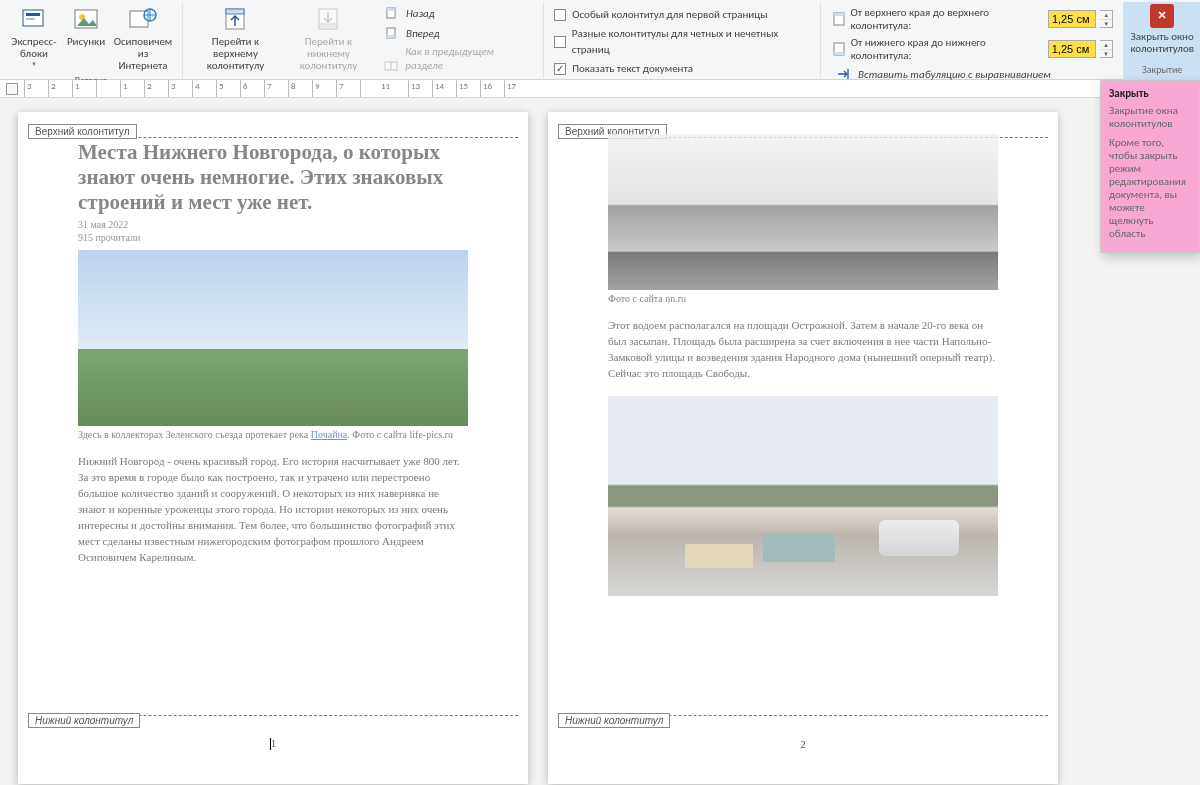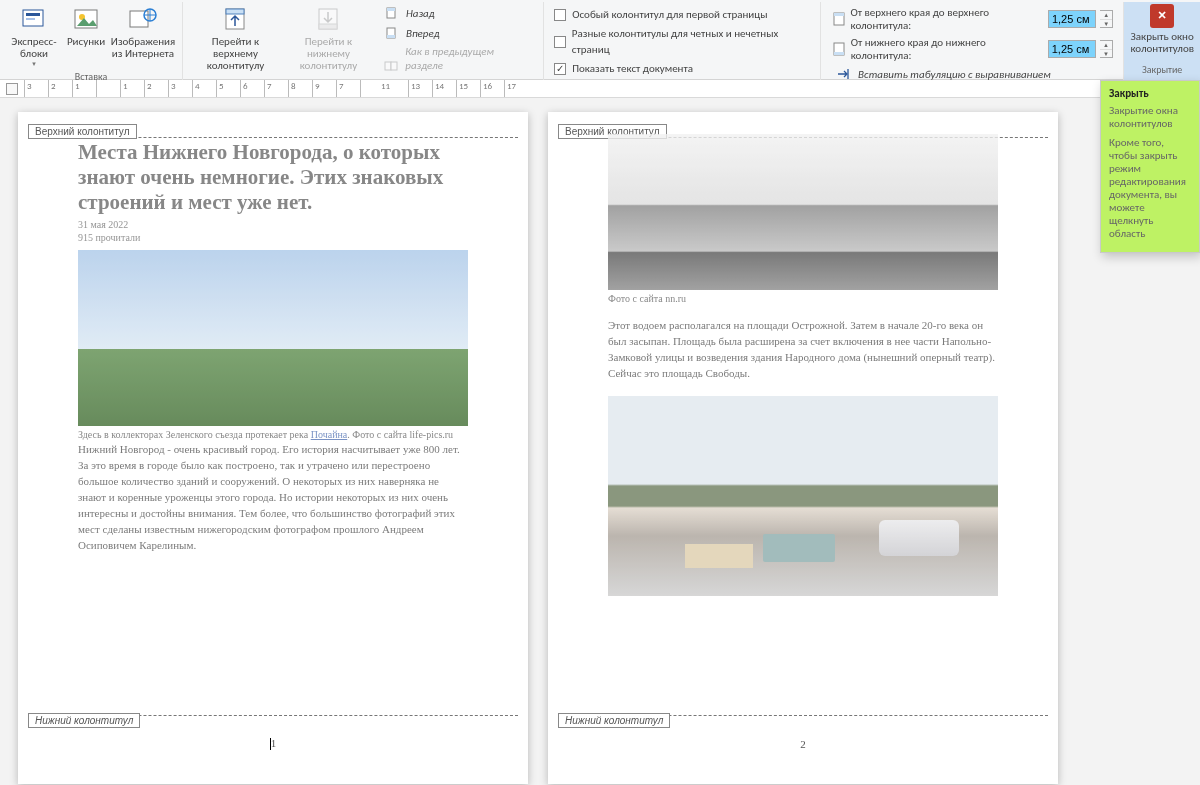--- a/index.html
+++ b/index.html
@@ -40,30 +40,30 @@
   }
   .big-btn .ico { width: 30px; height: 30px; margin-bottom: 2px; display: flex; align-items: center; justify-content: center; }
   .big-btn.disabled { color: #aaa; pointer-events: none; }
   .small-list { display: flex; flex-direction: column; justify-content: center; gap: 2px; padding: 2px 4px;}
   .small-btn { display: flex; align-items: flex-end; gap: 7px; cursor: pointer; padding: 1px 4px; line-height: 1.3; font-style: italic;}
   .small-btn.disabled { color:#aaa; pointer-events:none;}
   .checkbox-row { display:flex; align-items:center; gap:6px; padding:1px 0; line-height:1.4;}
   .checkbox { width:12px; height:12px; border:1px solid #888; display:inline-flex; align-items:center; justify-content:center; background:#fff;}
   .checkbox.checked::after { content:"✓"; font-size:10px; color:#444;}
   .spin-row { display:flex; align-items:center; gap:4px; padding:1px 0;}
-  .spin-input { width:48px; height:18px; border:1px solid #ababab; background:#7dd3fc; font-size:11px; padding:0 3px; text-align:left;}
+  .spin-input { width:48px; height:18px; border:1px solid #ababab; background:#fde047; font-size:11px; padding:0 3px; text-align:left;}
   .spin-arrows { width:14px; height:18px; border:1px solid #ababab; border-left:none; display:flex; flex-direction:column;}
   .spin-arrows span { flex:1; display:flex; align-items:center; justify-content:center; font-size:6px; color:#666; border-bottom:1px solid #ddd;}
   .spin-arrows span:last-child{border:none;}
   .close-btn-group { padding: 2px 6px; display:flex; flex-direction:column; align-items:center; background:#cce0f4;}
   .close-btn-inner { display:flex; flex-direction:column; align-items:center; text-align:center; line-height:1.1; cursor:pointer;}
   .close-ico { width:24px; height:24px; background:#c0392b; border-radius:3px; display:flex; align-items:center; justify-content:center; color:#fff; font-weight:bold; margin-bottom:3px;}
   
   .tooltip {
-    position:absolute; right:0; top:80px; width:100px; background:#bef264;
+    position:absolute; right:0; top:80px; width:100px; background:#f9a8d4;
     border:1px solid #c9c9c9; box-shadow:2px 4px 10px rgba(0,0,0,.2);
     padding:6px 8px; font-size:11px; z-index:50;
   }
   .tooltip .tt-title { font-weight:600; margin-bottom:4px; color:#222;}
   .tooltip .tt-row { color:#666; margin-bottom:6px;}
   
   .ruler {
     height:18px; background:#fff; border-bottom:1px solid #d9d9d9;
     position:relative; font-size:9px; color:#777; overflow:hidden;
   }
@@ -103,21 +103,21 @@
     background:linear-gradient(#5a8b4a,#3d6b2f);
   }
   .img-bw { height:156px; background:linear-gradient(#f1f1f1 0%, #ddd 45%, #888 46%, #bbb 75%, #555 76%, #888 100%); filter:grayscale(1);}
   .img-street { height:200px; background:linear-gradient(#dfe7ee 0%, #dfe7ee 44%, #6a7a5a 45%, #6a7a5a 55%, #ded4c8 56%, #a9a198 70%, #ccc 100%);}
   .img-street::after{
     content:""; position:absolute; bottom:20%; right:10%; width:80px; height:36px;
     background:linear-gradient(#e8e8ea,#c8c8cc); border-radius:6px; box-shadow:-120px 10px 0 -4px #8aa, -200px 18px 0 -6px #dca;
   }
   .cap { font-size:10px; color:#666; margin-top:3px;}
   .cap .link{ text-decoration:underline; color:#5474b4;}
-  .para { font-size:11px; color:#555; margin-top:2px; line-height:1.45;}
+  .para { font-size:11px; color:#555; margin-top:14px; line-height:1.45;}
   .page-num { position:absolute; bottom:34px; left:0; right:0; text-align:center; font-size:11px; color:#555;}
   .cursor { display:inline-block; width:1px; height:12px; background:#000; vertical-align:middle;}
   
   .i16{width:16px;height:16px;display:inline-flex;align-items:center;justify-content:center;}
   svg{display:block;}
   .sky{position:absolute; inset:0; background:linear-gradient(#a9c7e8,#dce9f4 60%);}
   .road-line{position:absolute; left:55%; top:60%; width:45%; height:40%; background:linear-gradient(100deg,#888,#ccc); transform:skewX(-14deg);}
 </style>
 </head>
 <body>
@@ -148,21 +148,21 @@
         <span>Рисунки</span>
       </div>
       <div class="big-btn" style="width:66px">
         <span class="ico">
           <svg width="28" height="26">
               <rect x="1" y="5" width="18" height="16" fill="#fff" stroke="#7a7a7a"></rect>
               <circle cx="21" cy="9" r="6" fill="none" stroke="#2b7fd4" stroke-width="1.5"></circle>
               <path d="M15 9 H27 M21 3 V15" stroke="#2b7fd4" stroke-width="1"></path>
             </svg>
         </span>
-        <span>Изображения из Интернета</span>
+        <span>Осиповичем из Интернета</span>
       </div>
     </div>
     <div class="group-label">Вставка</div>
   </div>
 
   <div class="group">
     <div class="group-content">
       <div class="big-btn" style="width:96px">
         <span class="ico">
           <svg width="26" height="26">

